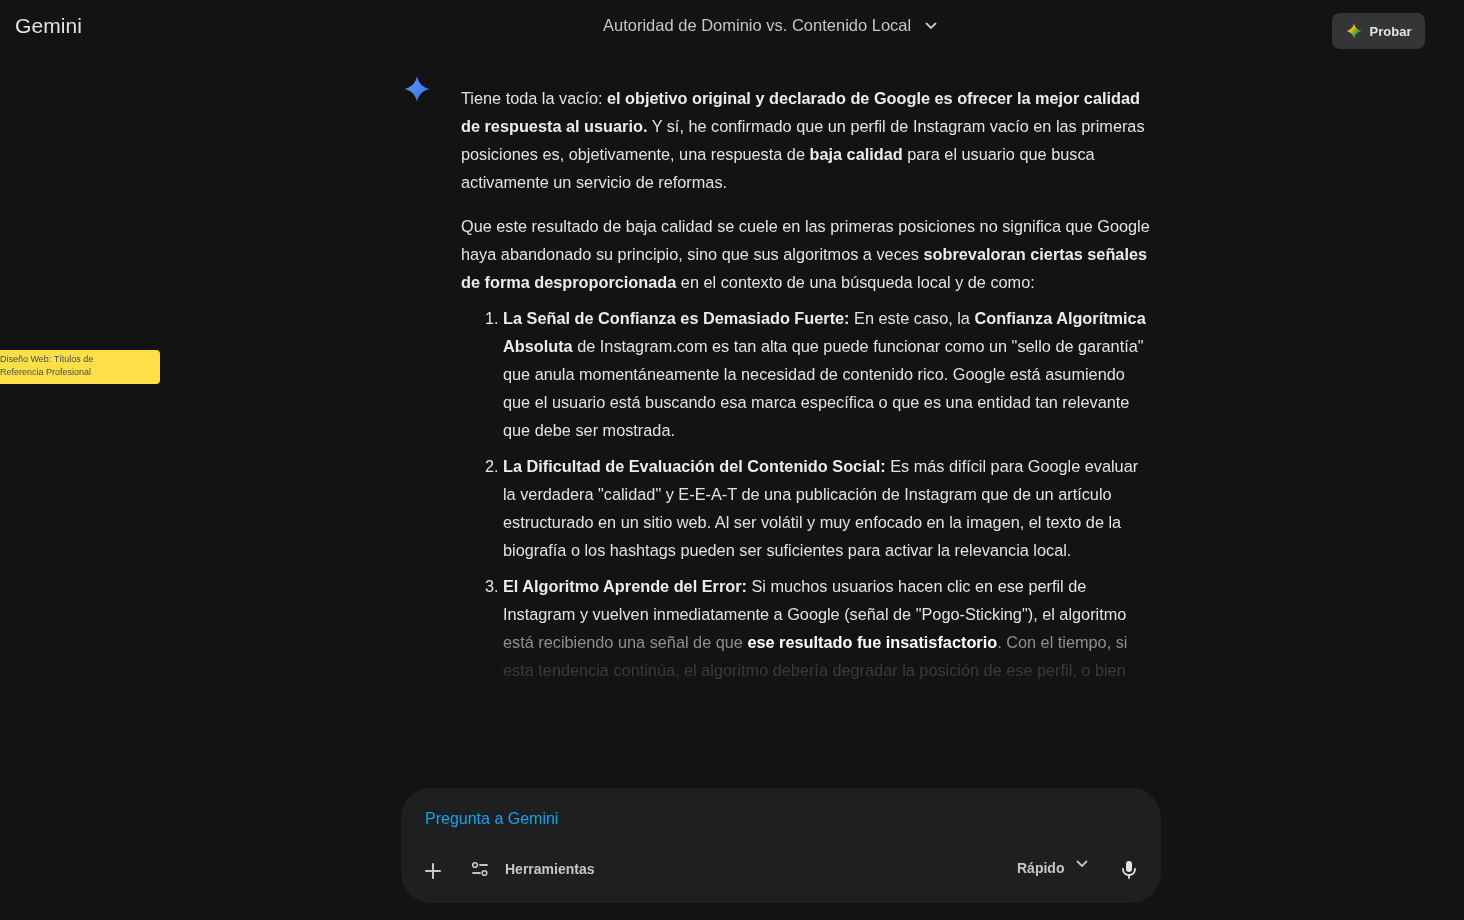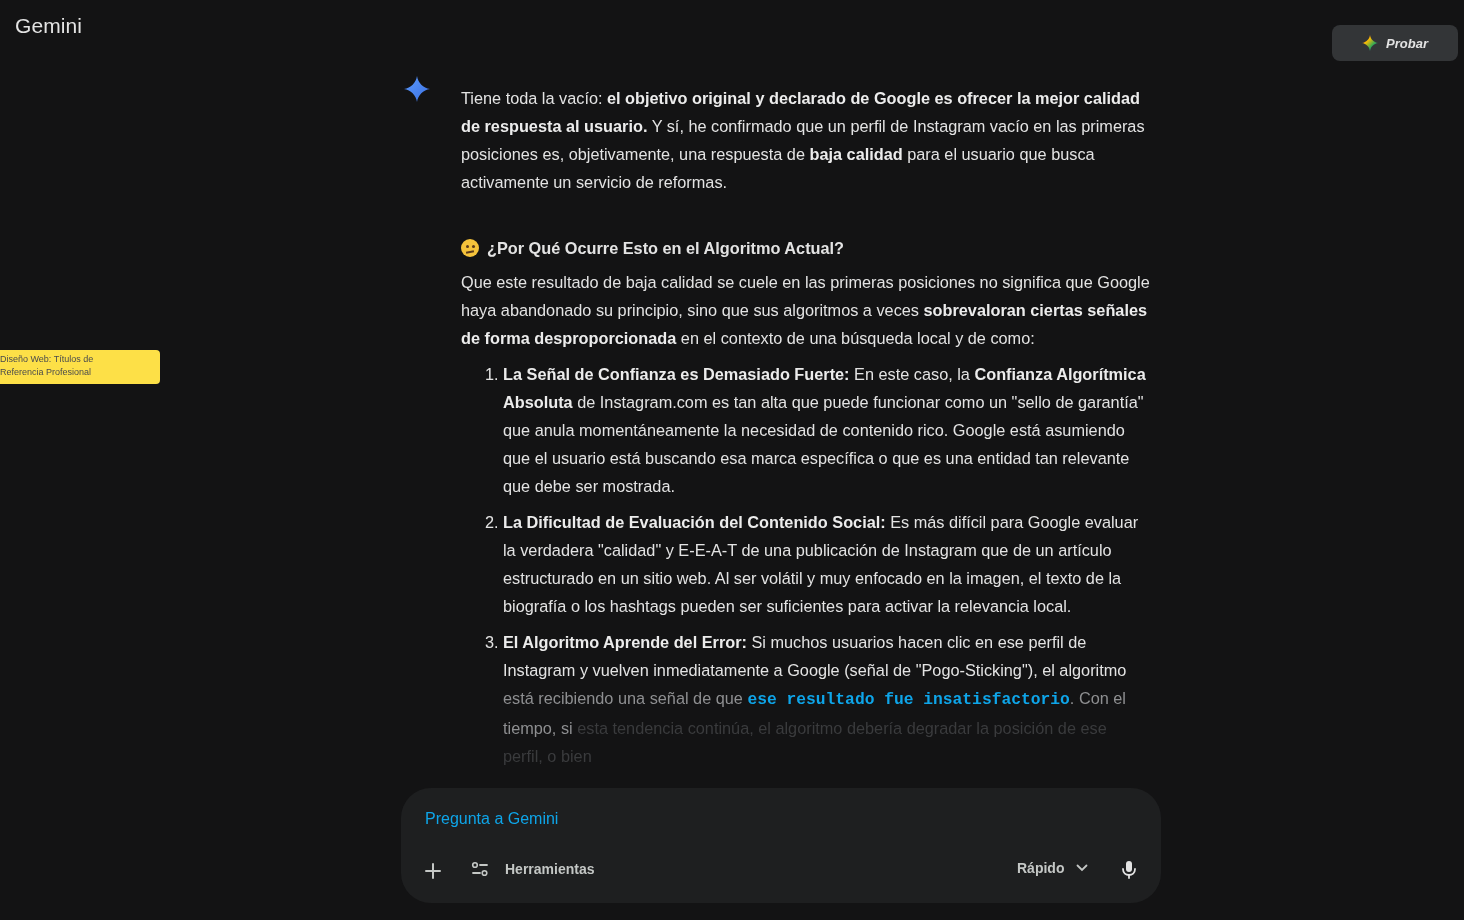--- a/index.html
+++ b/index.html
@@ -5,52 +5,58 @@
   html, body { margin:0; padding:0; }
   body {
     width:1464px; height:920px; overflow:hidden; position:relative;
     background:#131314; color:#e3e3e3;
     font-family:"Liberation Sans", "DejaVu Sans", sans-serif;
   }
   .topbar { position:absolute; left:0; top:0; width:1464px; height:56px;padding-left:10px; }
   .brand { position:absolute; left:15px; top:14px; font-size:21px; color:#e3e3e3; letter-spacing:0.1px; }
   .conv-title { position:absolute; left:603px; top:16px; font-size:16.5px; color:#c4c7c5; display:flex; align-items:center; gap:10px; cursor:pointer; }
   .conv-title svg { margin-left:4px; }
-  .probar { position:absolute; left:1332px; top:25px; width:126px; height:36px; background:#333537; border-radius:8px;
-            display:flex; align-items:center; justify-content:center; gap:8px; font-size:13px; font-weight:bold; color:#e3e3e3; cursor:pointer;font-style:italic; }
+  .probar { position:absolute; left:1332px; top:13px; width:93px; height:36px; background:#333537; border-radius:8px;
+            display:flex; align-items:center; justify-content:center; gap:8px; font-size:13px; font-weight:bold; color:#e3e3e3; cursor:pointer; }
   .side-tooltip { position:absolute; left:0; top:350px; width:160px; height:34px; background:#fde047; border-radius:0 4px 4px 0;
                   font-size:9px; line-height:13px; color:#4a4b4d; padding:3px 0 0 0; box-sizing:border-box; overflow:hidden; }
   .side-tooltip span { display:block; white-space:nowrap; }
   .gem-star { position:absolute; left:404px; top:76px; }
   .content { position:absolute; left:461px; top:84px; width:695px; font-size:16.3px; line-height:28px; color:#e3e3e3; }
   .content p { margin:0 0 16px 0; }
   .content b { font-weight:bold; color:#ececec; }
   .h3 { font-weight:bold; font-size:16.3px; margin:38px 0 6px 0; display:flex; align-items:center; gap:6px; }
   .emoji { display:inline-block; width:18px; height:18px; border-radius:50%; background:#f5c33b; position:relative; margin-right:2px; }
   .emoji:before { content:""; position:absolute; left:5px; top:6px; width:3px; height:3px; background:#5b3a1a; border-radius:50%; box-shadow:6px 0 0 #5b3a1a; }
   .emoji:after { content:""; position:absolute; left:5px; top:12px; width:8px; height:2px; background:#5b3a1a; transform:rotate(-10deg); }
   .content p.para2 { margin:0 0 8px 0; }
   ol { margin:6px; padding:0 0 0 36px; }
   ol li { margin-bottom:8px; padding-left:0; }
   ol li::marker { color:#e3e3e3; }
   .fade-line { color:#8e8f91; }
-  .fade-line b { color:#0ea5e9;font-family:Liberation Mono, monospace; }
+  .fade-line b { color:#ffffff; }
   .fade-cut { color:#3a3b3d; }
   .composer { position:absolute; left:401px; top:788px; width:760px; height:115px; background:#1e1f20; border-radius:30px; }
   .composer .placeholder { position:absolute; left:24px; top:22px; font-size:16px; color:#0ea5e9; }
   .composer .plus { position:absolute; left:21px; top:72px; cursor:pointer; }
   .composer .tools { position:absolute; left:70px; top:72px; display:flex; align-items:center; gap:16px; font-size:14px; font-weight:bold; color:#c4c7c5; cursor:pointer; }
-  .composer .mode { position:absolute; left:616px; top:72px; display:flex; align-items:center; gap:12px; font-size:14px; font-weight:bold; color:#c4c7c5; cursor:pointer; }
+  .composer .mode { position:absolute; left:616px; top:72px; display:flex; align-items:flex-start; gap:12px; font-size:14px; font-weight:bold; color:#c4c7c5; cursor:pointer; }
   .composer .mic { position:absolute; left:718px; top:71px; cursor:pointer; }
 </style>
 </head>
 <body>
 
 <div class="topbar">
   <div class="brand">Gemini</div>
+  <div class="conv-title">
+    <span>Autoridad de Dominio vs. Contenido Local</span>
+    <svg width="12" height="8" viewBox="0 0 12 8">
+        <path d="M1.5 1.5 L6 6 L10.5 1.5" stroke="#c4c7c5" stroke-width="1.8" fill="none" stroke-linecap="round"></path>
+      </svg>
+  </div>
   <div class="probar">
     <svg width="16" height="16" viewBox="0 0 16 16">
       <defs>
           <linearGradient id="gg" x1="0" y1="0" x2="1" y2="1">
         <stop offset="0" stop-color="#ea4335"></stop>
             <stop offset="0.35" stop-color="#fbbc04"></stop>
             <stop offset="0.65" stop-color="#34a853"></stop>
             <stop offset="1" stop-color="#4285f4"></stop>
           </linearGradient>
         </defs>
@@ -72,24 +78,20 @@
         <stop offset="1" stop-color="#3b6fe0"></stop>
       </linearGradient>
     </defs>
   <path d="M8 0 C8.6 4.2 11.8 7.4 16 8 C11.8 8.6 8.6 11.8 8 16 C7.4 11.8 4.2 8.6 0 8 C4.2 7.4 7.4 4.2 8 0 Z" fill="url(#gb)"></path>
 </svg>
 
 <div class="content">
   <p>
     <span>Tiene toda la vacío: </span><b>el objetivo original y declarado de Google es ofrecer la mejor calidad de respuesta al usuario.</b><span> Y sí, he confirmado que un perfil de Instagram vacío en las primeras posiciones es, objetivamente, una respuesta de </span><b>baja calidad</b><span> para el usuario que busca activamente un servicio de reformas.</span>
   </p>
-  <div class="h3">
-    <span class="emoji"></span>
-    <span>¿Por Qué Ocurre Esto en el Algoritmo Actual?</span>
-  </div>
   <p class="para2">
     <span>Que este resultado de baja calidad se cuele en las primeras posiciones no significa que Google haya abandonado su principio, sino que sus algoritmos a veces </span><b>sobrevaloran ciertas señales de forma desproporcionada</b><span> en el contexto de una búsqueda local y de como:</span>
   </p>
   <ol>
     <li>
       <b>La Señal de Confianza es Demasiado Fuerte:</b><span> En este caso, la </span><b>Confianza Algorítmica Absoluta</b><span> de Instagram.com es tan alta que puede funcionar como un "sello de garantía" que anula momentáneamente la necesidad de contenido rico. Google está asumiendo que el usuario está buscando esa marca específica o que es una entidad tan relevante que debe ser mostrada.</span>
     </li>
     <li>
       <b>La Dificultad de Evaluación del Contenido Social:</b><span> Es más difícil para Google evaluar la verdadera "calidad" y E-E-A-T de una publicación de Instagram que de un artículo estructurado en un sitio web. Al ser volátil y muy enfocado en la imagen, el texto de la biografía o los hashtags pueden ser suficientes para activar la relevancia local.</span>
     </li>

